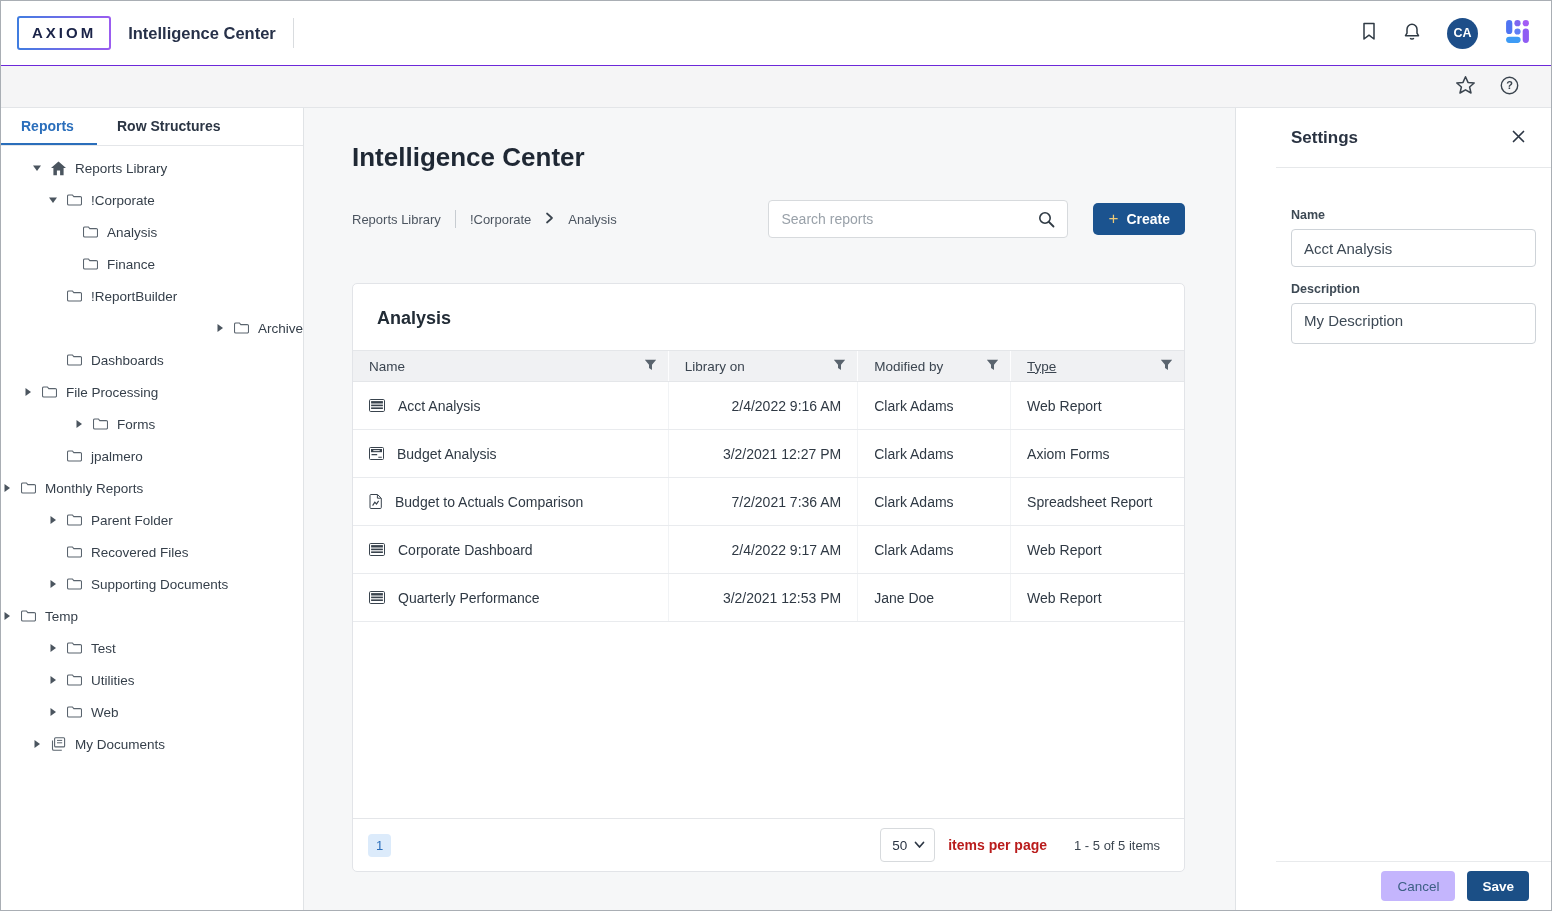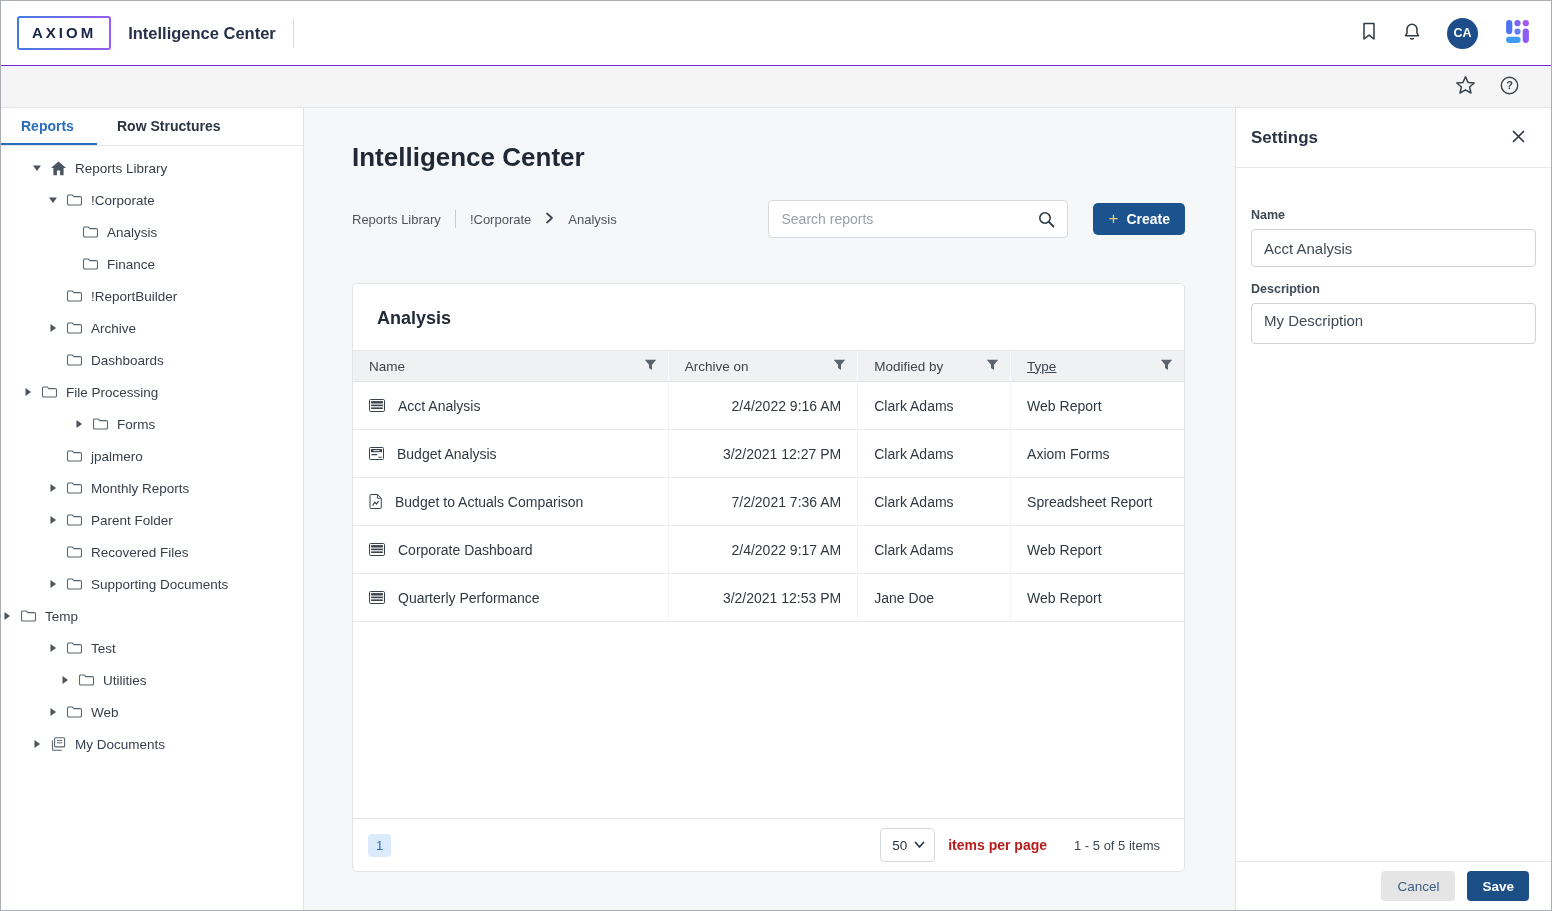--- a/index.html
+++ b/index.html
@@ -64,30 +64,30 @@
   .row-icon { display:flex; align-items:center; flex:0 0 auto; }
   .tbody-filler { flex:1; }
   .card-footer { border-top:1px solid #e4e6e9; height:53px; flex:0 0 53px; display:flex; align-items:center; padding:0 24px 0 15px; }
   .page-chip { width:23px; height:23px; border-radius:4px; background:#dcebfb; color:#2a6ebb; font-size:13px; display:flex; align-items:center; justify-content:center; cursor:pointer; }
   .footer-right { margin-left:auto; display:flex; align-items:center; }
   .page-size { width:55px; height:34px; border:1px solid #d7dadd; border-radius:4px; background:#fff; display:flex; align-items:center; justify-content:space-between; padding:0 9px 0 11px; font-size:13.5px; color:#2b3544; cursor:pointer; }
   .ipp-label { margin-left:13px; font-size:14px; font-weight:600; color:#b91c1c; }
   .range-label { margin-left:27px; font-size:13px; color:#3c4650; }
 
   
-  .settings { width:316px; flex:0 0 316px; background:#fff; border-left:1px solid #e0e3e6; display:flex; flex-direction:column; }
+  .settings { width:316px; flex:0 0 316px; background:#fff; border-left:1px solid #e0e3e6; display:flex; flex-direction:column;padding-left:40px; }
   .settings-header { height:60px; flex:0 0 60px; display:flex; align-items:center; justify-content:space-between; padding:0 26px 0 15px; border-bottom:1px solid #e6e8ea; }
   .settings-title { font-size:17px; font-weight:600; color:#2a3342; }
   .settings-body { flex:1; padding:40px 15px 0; }
   .field-label { font-size:12.5px; font-weight:600; color:#3e4a55; margin-bottom:7px; }
   .text-input { width:100%; height:38px; border:1px solid #ced3d8; border-radius:4px; padding:0 12px; font-size:15px; color:#3e4a56; font-family:inherit; outline:none; background:#fff; }
   .textarea { width:100%; height:41px; border:1px solid #ced3d8; border-radius:4px; padding:8px 12px; font-size:15px; color:#3e4a56; resize:none; font-family:inherit; outline:none; overflow:hidden; }
   .desc-field { margin-top:15px; }
   .settings-footer { flex:0 0 49px; border-top:1px solid #e8eaec; display:flex; align-items:center; justify-content:flex-end; gap:12px; padding-right:22px; }
-  .cancel-btn { height:30px; padding:0 16px; background:#e5e5e5; color:#3c5f84; border:none; border-radius:4px; font-size:13.5px; font-family:inherit; cursor:pointer; }
+  .cancel-btn { height:30px; padding:0 16px; background:#c4b5fd; color:#3c5f84; border:none; border-radius:4px; font-size:13.5px; font-family:inherit; cursor:pointer; }
   .save-btn { height:30px; padding:0 15px; background:#1b4f86; color:#fff; border:none; border-radius:4px; font-size:13.5px; font-weight:600; font-family:inherit; cursor:pointer; }
 </style>
 </head>
 <body>
 
 <div class="app">
 
   <div class="topbar">
     <div class="logo-box">
       <span class="logo-text">AXIOM</span>
@@ -188,21 +188,21 @@
           </div>
           <div class="tree-row" style="padding-left: 46px;">
             <span class="tree-caret"></span>
             <span class="tree-icon">
               <svg width="15" height="12" viewBox="0 0 15 12">
                 <path d="M1.8 1 H5.4 L6.8 2.6 H13.2 A1.3 1.3 0 0 1 14.5 3.9 V9.7 A1.3 1.3 0 0 1 13.2 11 H1.8 A1.3 1.3 0 0 1 0.5 9.7 V2.3 A1.3 1.3 0 0 1 1.8 1 Z" fill="none" stroke="#5a646e" stroke-width="1.1"></path>
               </svg>
             </span>
             <span>!ReportBuilder</span>
           </div>
-          <div class="tree-row" style="padding-left: 46px;">
+          <div class="tree-row" style="padding-left: 46px; justify-content: flex-end;">
             <span class="tree-caret">
               <svg width="8" height="10" viewBox="0 0 8 10">
                 <path d="M1.5 1 L1.5 9 L7 5 Z" fill="#4b555f"></path>
               </svg>
             </span>
             <span class="tree-icon">
               <svg width="15" height="12" viewBox="0 0 15 12">
                 <path d="M1.8 1 H5.4 L6.8 2.6 H13.2 A1.3 1.3 0 0 1 14.5 3.9 V9.7 A1.3 1.3 0 0 1 13.2 11 H1.8 A1.3 1.3 0 0 1 0.5 9.7 V2.3 A1.3 1.3 0 0 1 1.8 1 Z" fill="none" stroke="#5a646e" stroke-width="1.1"></path>
               </svg>
             </span>
@@ -245,21 +245,21 @@
           </div>
           <div class="tree-row" style="padding-left: 46px;">
             <span class="tree-caret"></span>
             <span class="tree-icon">
               <svg width="15" height="12" viewBox="0 0 15 12">
                 <path d="M1.8 1 H5.4 L6.8 2.6 H13.2 A1.3 1.3 0 0 1 14.5 3.9 V9.7 A1.3 1.3 0 0 1 13.2 11 H1.8 A1.3 1.3 0 0 1 0.5 9.7 V2.3 A1.3 1.3 0 0 1 1.8 1 Z" fill="none" stroke="#5a646e" stroke-width="1.1"></path>
               </svg>
             </span>
             <span>jpalmero</span>
           </div>
-          <div class="tree-row" style="padding-left: 46px;">
+          <div class="tree-row" style="">
             <span class="tree-caret">
               <svg width="8" height="10" viewBox="0 0 8 10">
                 <path d="M1.5 1 L1.5 9 L7 5 Z" fill="#4b555f"></path>
               </svg>
             </span>
             <span class="tree-icon">
               <svg width="15" height="12" viewBox="0 0 15 12">
                 <path d="M1.8 1 H5.4 L6.8 2.6 H13.2 A1.3 1.3 0 0 1 14.5 3.9 V9.7 A1.3 1.3 0 0 1 13.2 11 H1.8 A1.3 1.3 0 0 1 0.5 9.7 V2.3 A1.3 1.3 0 0 1 1.8 1 Z" fill="none" stroke="#5a646e" stroke-width="1.1"></path>
               </svg>
             </span>
@@ -319,21 +319,21 @@
                 <path d="M1.5 1 L1.5 9 L7 5 Z" fill="#4b555f"></path>
               </svg>
             </span>
             <span class="tree-icon">
               <svg width="15" height="12" viewBox="0 0 15 12">
                 <path d="M1.8 1 H5.4 L6.8 2.6 H13.2 A1.3 1.3 0 0 1 14.5 3.9 V9.7 A1.3 1.3 0 0 1 13.2 11 H1.8 A1.3 1.3 0 0 1 0.5 9.7 V2.3 A1.3 1.3 0 0 1 1.8 1 Z" fill="none" stroke="#5a646e" stroke-width="1.1"></path>
               </svg>
             </span>
             <span>Test</span>
           </div>
-          <div class="tree-row" style="padding-left: 46px; margin-left: 12px;">
+          <div class="tree-row" style="padding-left: 46px;">
             <span class="tree-caret">
               <svg width="8" height="10" viewBox="0 0 8 10">
                 <path d="M1.5 1 L1.5 9 L7 5 Z" fill="#4b555f"></path>
               </svg>
             </span>
             <span class="tree-icon">
               <svg width="15" height="12" viewBox="0 0 15 12">
                 <path d="M1.8 1 H5.4 L6.8 2.6 H13.2 A1.3 1.3 0 0 1 14.5 3.9 V9.7 A1.3 1.3 0 0 1 13.2 11 H1.8 A1.3 1.3 0 0 1 0.5 9.7 V2.3 A1.3 1.3 0 0 1 1.8 1 Z" fill="none" stroke="#5a646e" stroke-width="1.1"></path>
               </svg>
             </span>
@@ -407,21 +407,21 @@
         <div class="thead">
           <div class="th">
             <span>Name</span>
             <button class="filter-btn">
                 <span><svg width="13" height="12" viewBox="0 0 13 12">
                     <path d="M0.8 0.8 H12.2 L8 5.8 V11 L5 9 V5.8 Z" fill="#5a646e"></path>
                   </svg></span>
               </button>
           </div>
           <div class="th">
-            <span>Archive on</span>
+            <span>Library on</span>
             <button class="filter-btn">
                 <span><svg width="13" height="12" viewBox="0 0 13 12">
                     <path d="M0.8 0.8 H12.2 L8 5.8 V11 L5 9 V5.8 Z" fill="#5a646e"></path>
                   </svg></span>
               </button>
           </div>
           <div class="th">
             <span>Modified by</span>
             <button class="filter-btn">
                 <span><svg width="13" height="12" viewBox="0 0 13 12">

